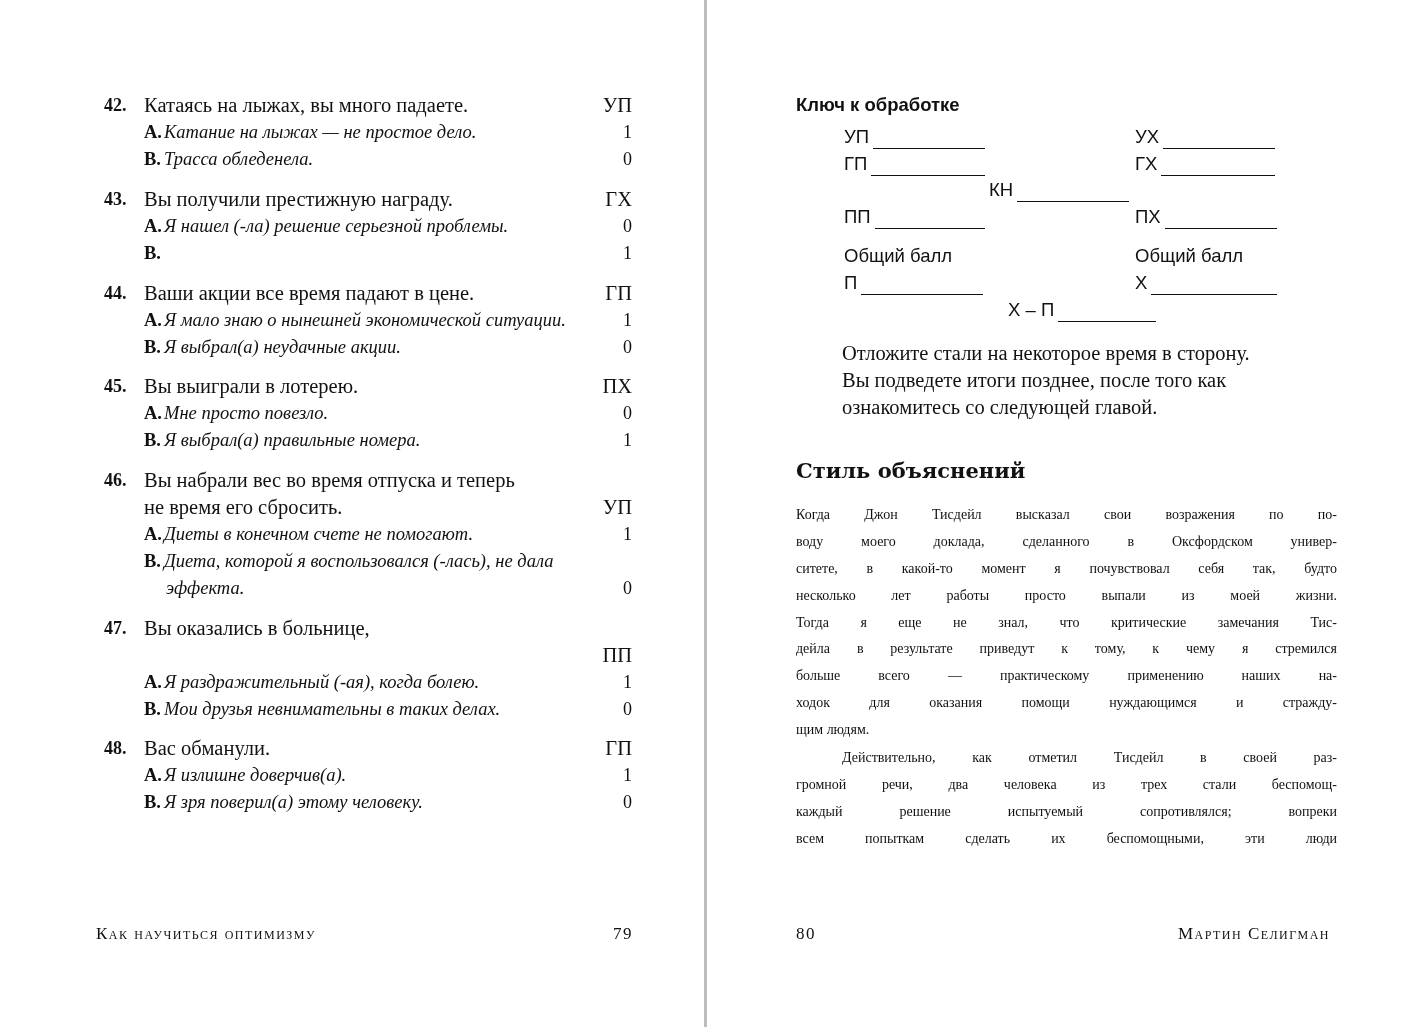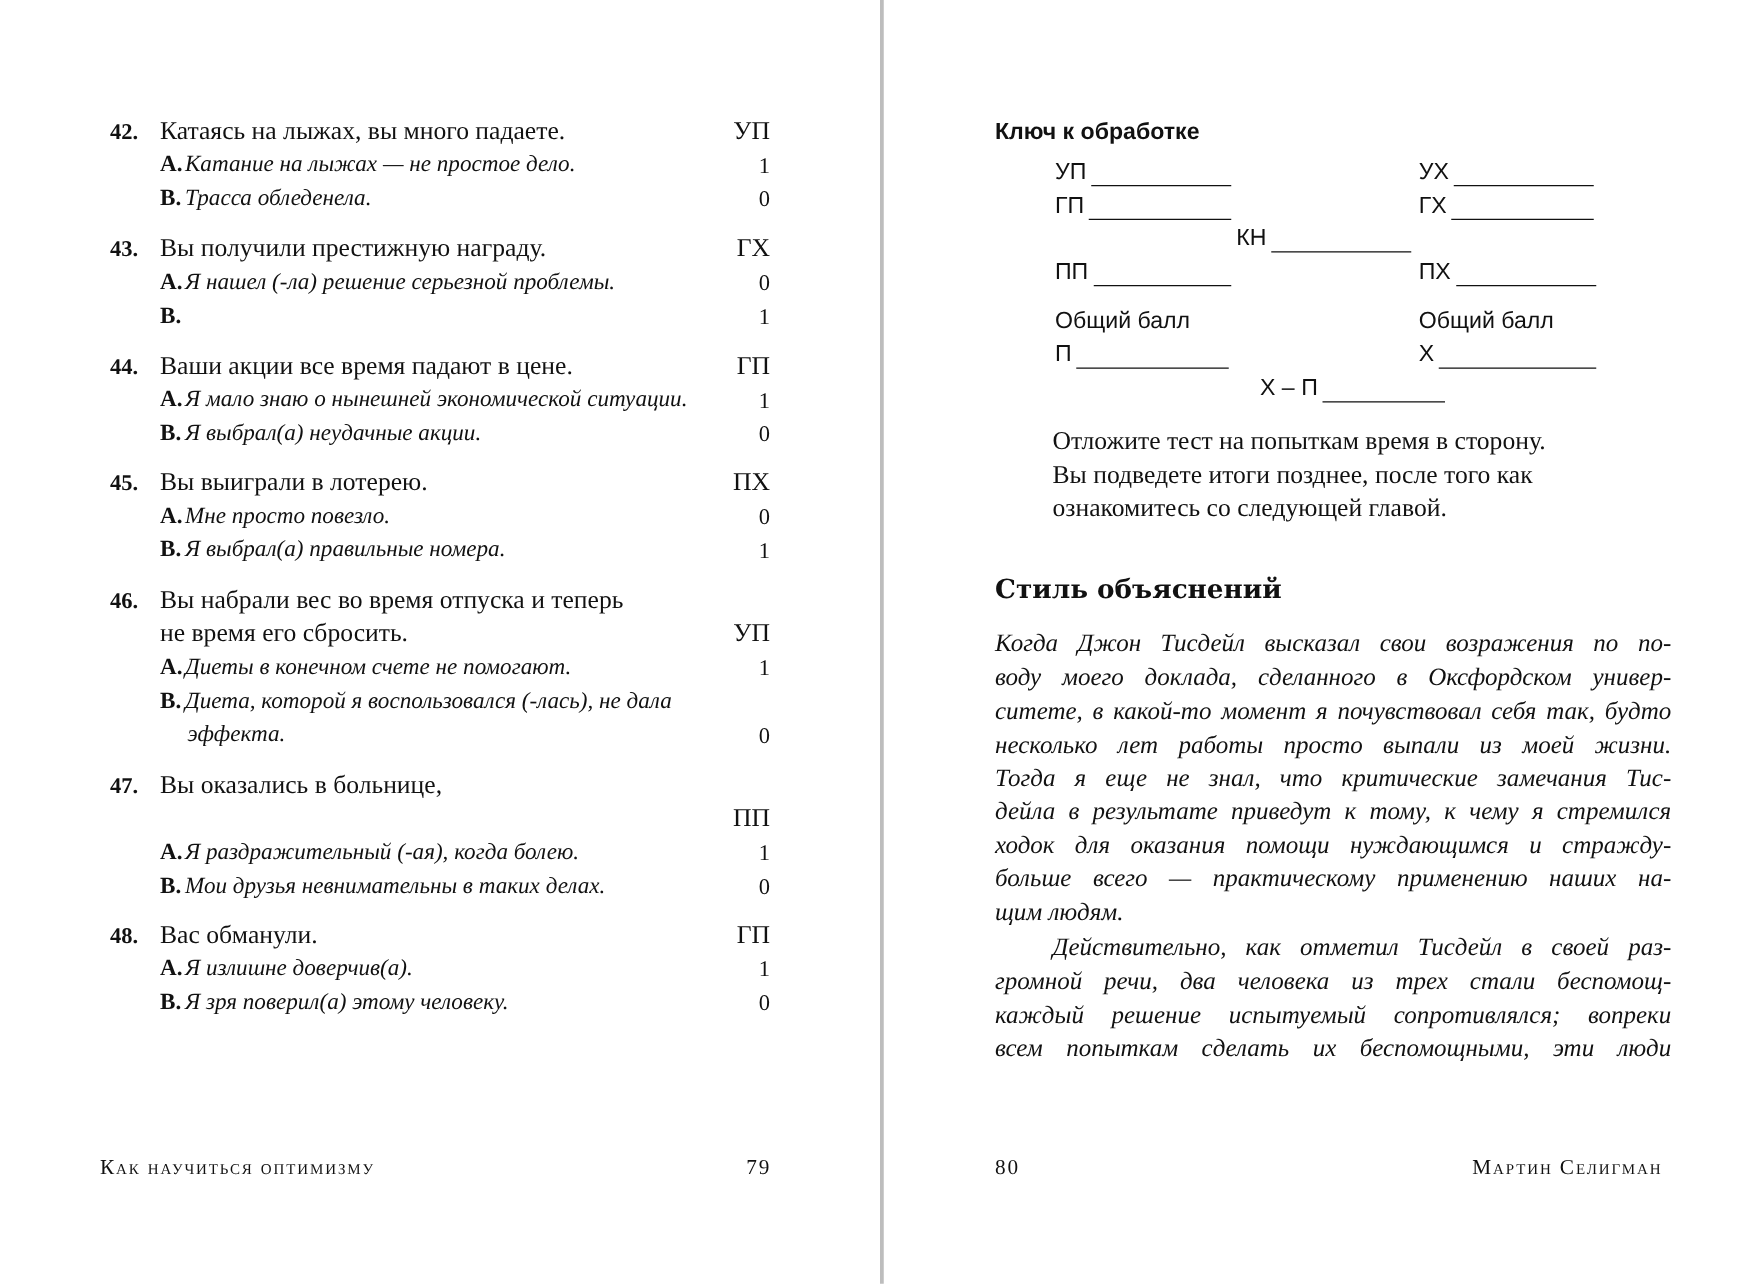--- a/index.html
+++ b/index.html
@@ -1,21 +1,21 @@
 <!DOCTYPE html>
 <html><head>
 <meta charset="utf-8">
 <style>
   html, body { margin: 0; padding: 0; }
   body {
     width: 1410px; height: 1027px; background: #ffffff; position: relative; overflow: hidden;
     font-family: "DejaVu Serif", "Liberation Serif", serif; color: #111;
   }
   .page { position: absolute; top: 0; height: 1027px; }
-  .left { left: 0; width: 740px; }
+  .left { left: 16px; width: 740px; }
   .right { left: 707px; width: 703px; }
   .spine { position: absolute; left: 704px; top: 0; width: 3px; height: 1027px; background: #bdbdbd; }
 
   
   .q { position: absolute; left: 88px; width: 530px; }
   .qrow { position: relative; height: 27px; line-height: 27px; font-family: "Liberation Serif", serif; font-size: 20.5px; }
   .qnum { position: absolute; left: 0; width: 36px; font-weight: bold; font-size: 18px; }
   .qtext { position: absolute; left: 40px; white-space: nowrap; }
   .qcode { position: absolute; right: 2px; }
   .arow { position: relative; height: 27px; line-height: 27px; font-family: "Liberation Serif", serif; font-size: 18.5px; }
@@ -30,21 +30,21 @@
 
   
   .key-title { position: absolute; left: 89px; top: 94px; font-family: "Liberation Sans", sans-serif; font-size: 18.5px; font-weight: bold; }
   .field { position: absolute; font-family: "Liberation Sans", sans-serif; font-size: 18.5px; height: 24px; line-height: 24px; display: flex; align-items: flex-end; }
   .field .lbl { margin-right: 4px; }
   .field .line { border-bottom: 1.5px solid #111; height: 18px; }
   .plain { position: absolute; font-family: "Liberation Sans", sans-serif; font-size: 18.5px; }
 
   .note { position: absolute; left: 135px; top: 340px; width: 480px; font-family: "Liberation Serif", serif; font-size: 20.5px; line-height: 27px; }
   .section-title { position: absolute; left: 89px; top: 458px; font-family: "DejaVu Serif", serif; font-size: 21px; font-weight: bold; }
-  .body-text { position: absolute; left: 89px; width: 541px; font-family: "Liberation Serif", serif; font-size: 20px; line-height: 26.9px; font-style: italic; }
+  .body-text { position: absolute; left: 89px; width: 541px; font-family: "Liberation Serif", serif; font-size: 14px; line-height: 26.9px; }
   .body-text .ln { display: block; text-align: justify; text-align-last: justify; white-space: nowrap; height: 26.9px; }
   .body-text .ln.last { text-align-last: left; }
   .body-text .ln.indent { padding-left: 46px; }
 </style>
 </head>
 <body>
 
 <div class="page left">
   <div id="questions">
       <div class="q" style="top: 92px;">
@@ -223,36 +223,36 @@
   <div class="field" style="left:428px; top:271px;">
     <span class="lbl">Х</span>
       <span class="line" style="width:126px;"></span>
   </div>
   <div class="field" style="left:282px; top:298px;margin-left:19px;">
     <span class="lbl">Х – П</span>
       <span class="line" style="width:98px;"></span>
   </div>
 
   <div class="note">
-    <div>Отложите тест на попыткам время в сторону.</div>
+    <div>Отложите стали на некоторое время в сторону.</div>
     <div>Вы подведете итоги позднее, после того как</div>
     <div>ознакомитесь со следующей главой.</div>
   </div>
 
   <div class="section-title">Стиль объяснений</div>
 
   <div class="body-text" style="top:502px;">
     <span class="ln">Когда Джон Тисдейл высказал свои возражения по по-</span>
     <span class="ln">воду моего доклада, сделанного в Оксфордском универ-</span>
     <span class="ln">ситете, в какой-то момент я почувствовал себя так, будто</span>
     <span class="ln">несколько лет работы просто выпали из моей жизни.</span>
     <span class="ln">Тогда я еще не знал, что критические замечания Тис-</span>
     <span class="ln">дейла в результате приведут к тому, к чему я стремился</span>
+    <span class="ln">больше всего — практическому применению наших на-</span>
     <span class="ln">ходок для оказания помощи нуждающимся и стражду-</span>
-    <span class="ln">больше всего — практическому применению наших на-</span>
     <span class="ln last">щим людям.</span>
   </div>
   <div class="body-text" style="top:745px;">
     <span class="ln indent">Действительно, как отметил Тисдейл в своей раз-</span>
     <span class="ln">громной речи, два человека из трех стали беспомощ-</span>
     <span class="ln">каждый решение испытуемый сопротивлялся; вопреки</span>
     <span class="ln">всем попыткам сделать их беспомощными, эти люди</span>
   </div>
 
   <div class="footer" style="left:89px;">80</div>

